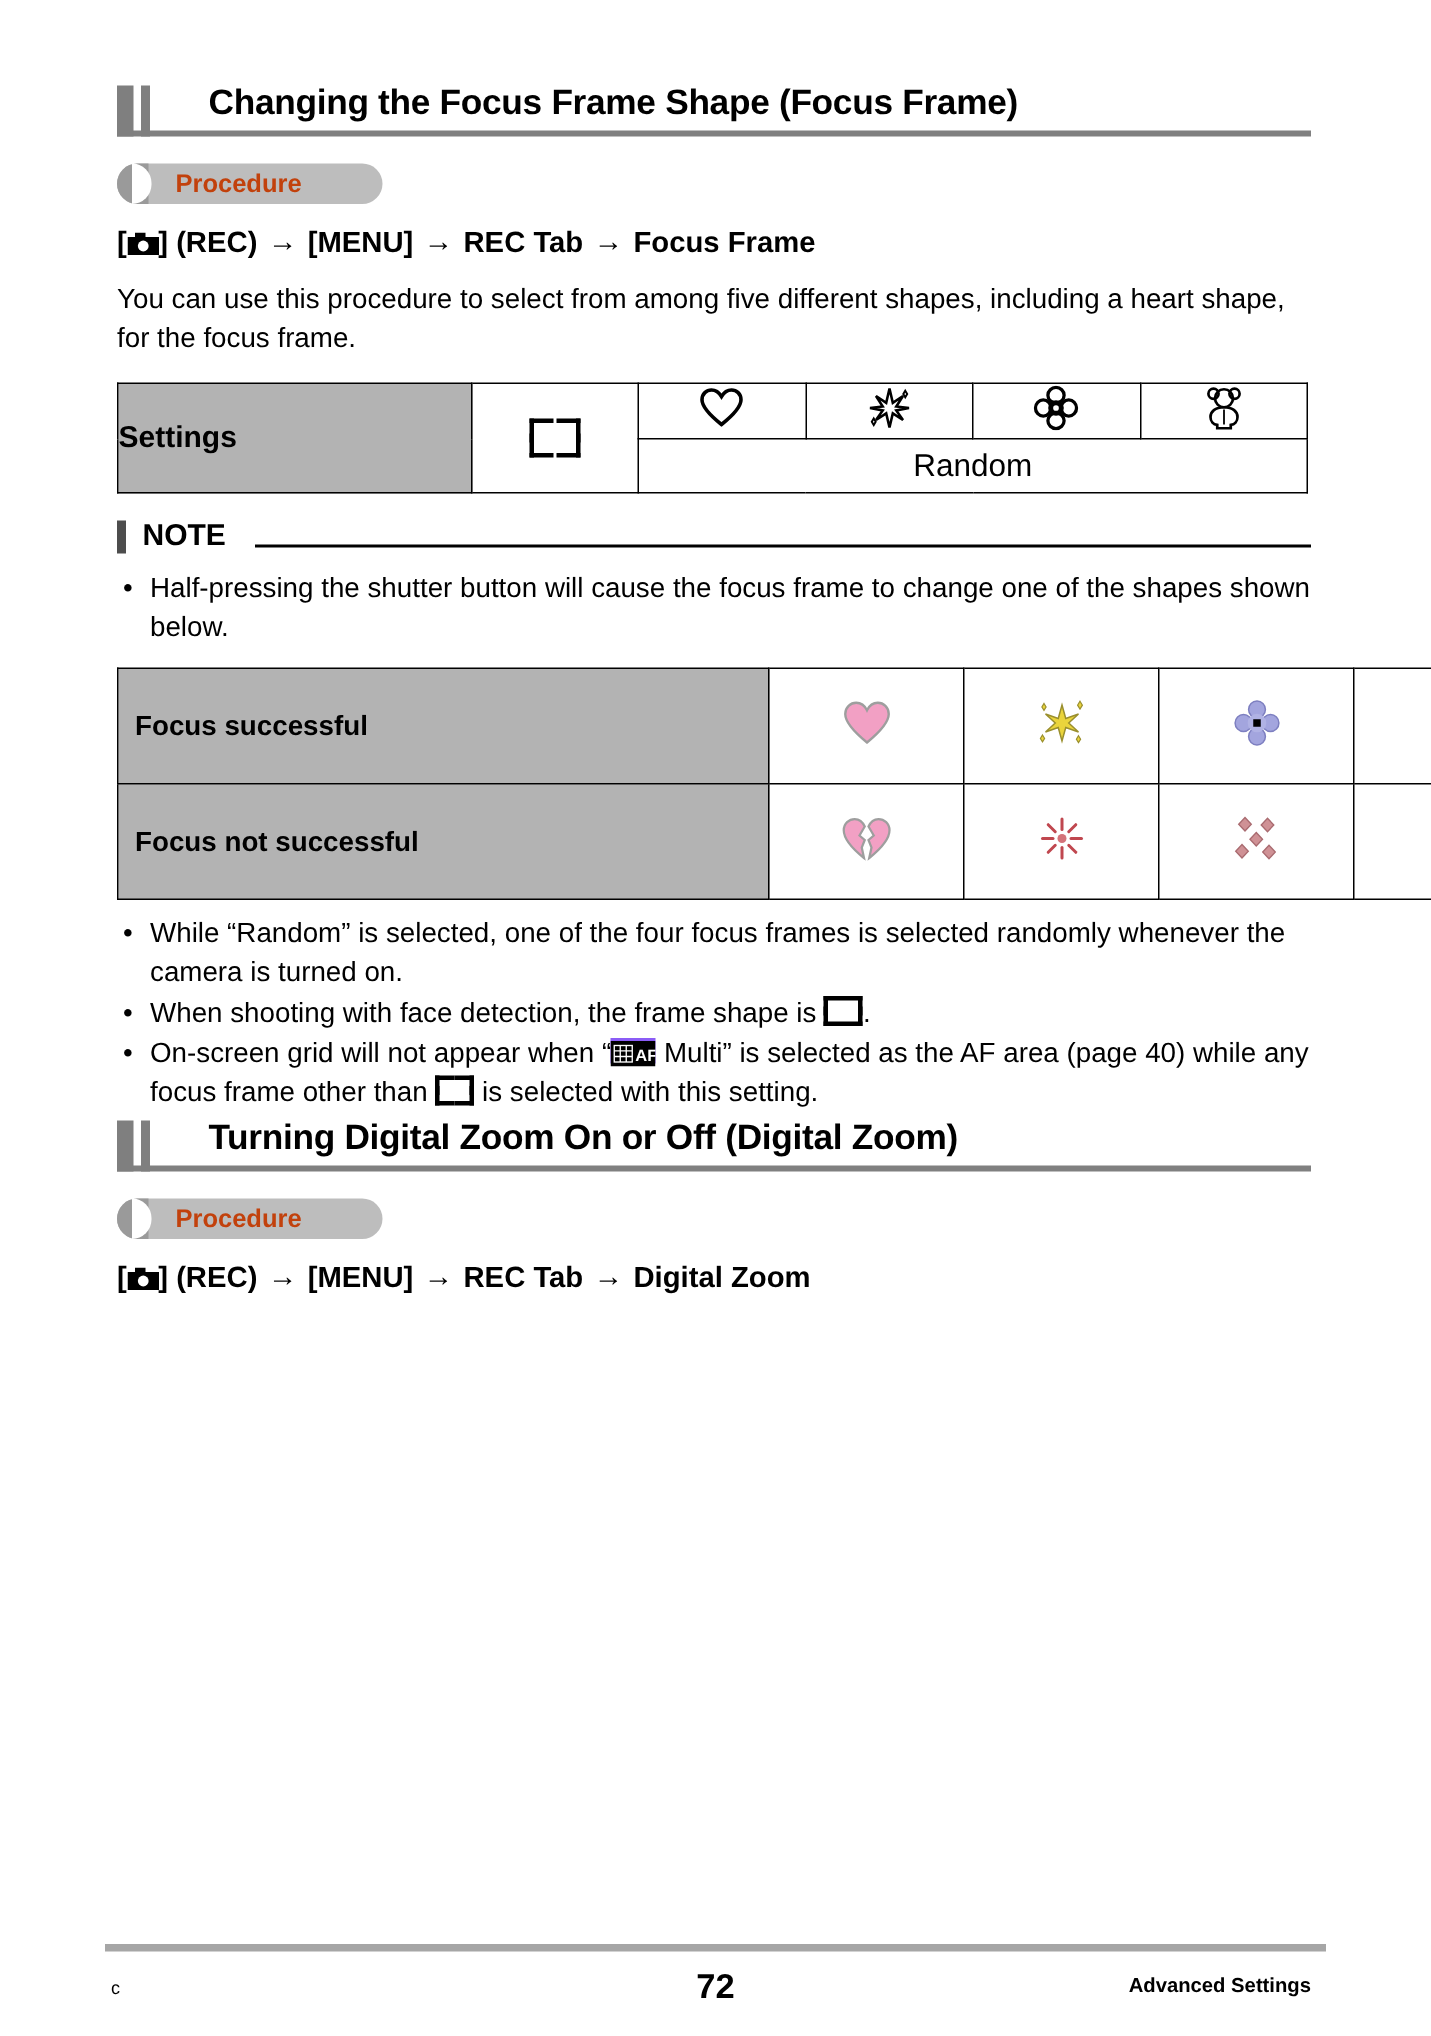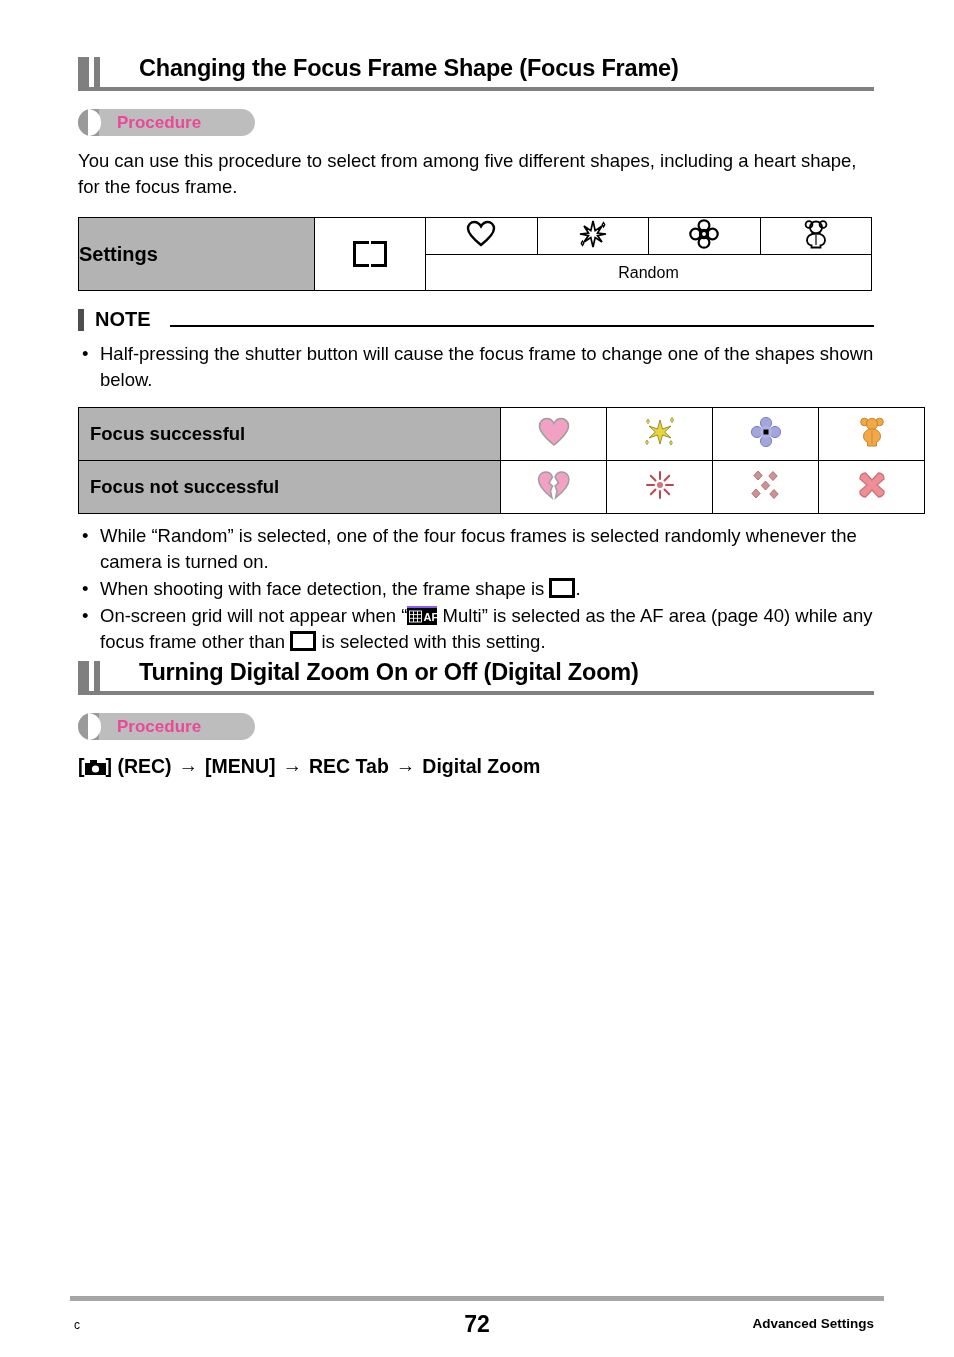--- a/index.html
+++ b/index.html
@@ -96,21 +96,21 @@
     width: 13px; height: 27px;
     background: #ffffff;
     border-top-right-radius: 13.5px;
     border-bottom-right-radius: 13.5px;
   }
   .procedure .plabel {
     position: absolute;
     left: 39px; top: 3px;
     font-size: 17px;
     font-weight: bold;
-    color: #ec4899;
+    color: #c2410c;
     line-height: 22px;
   }
 
   
   .path-line {
     margin-top: 14px;
     font-size: 19.5px;
     font-weight: bold;
     line-height: 24px;
     white-space: nowrap;
@@ -155,21 +155,21 @@
     background: #b3b3b3;
     text-align: left;
     font-size: 20px;
     font-weight: bold;
     width: 235px;
   }
   .settings-table .frame-cell {
     width: 110px;
   }
   .settings-table .random-cell {
-    font-size: 16px;
+    font-size: 21px;
     height: 35px;
   }
 
   
   .note {
     margin-top: 17px;
     position: relative;
     height: 24px;
   }
   .note .nbar {
@@ -216,21 +216,21 @@
 
   
   .focus-table {
     margin-top: 14px;
     border-collapse: collapse;
     width: 794px;
     table-layout: fixed;
   }
   .focus-table td {
     border: 1.5px solid #000;
-    padding: 4px;
+    padding: 16px;
     height: 44px;
     text-align: center;
     vertical-align: middle;
   }
   .focus-table .lbl {
     background: #b3b3b3;
     text-align: left;
     padding-left: 11px;
     font-size: 18.5px;
     font-weight: bold;
@@ -328,20 +328,29 @@
     <div class="rule"></div>
   </div>
 
   <div class="procedure">
     <div class="pill"></div>
     <div class="tab"></div>
     <div class="notch"></div>
     <div class="plabel">Procedure</div>
   </div>
 
+  <div class="path-line">
+    <span>[</span><span class="cam-icon">
+      <svg width="21" height="15" viewBox="0 0 21 15" xmlns="http://www.w3.org/2000/svg">
+        <rect x="0" y="3" width="21" height="12" fill="#000"></rect>
+        <rect x="5" y="0" width="7" height="4" fill="#000"></rect>
+        <circle cx="10.5" cy="9" r="3.6" fill="#fff"></circle>
+      </svg></span><span>]</span>
+    <span>(REC)</span><span class="arrow">→</span><span>[MENU]</span><span class="arrow">→</span><span>REC Tab</span><span class="arrow">→</span><span>Focus Frame</span>
+  </div>
 
   <div class="body-text">You can use this procedure to select from among five different shapes, including a heart shape, for the focus frame.</div>
 
   <table class="settings-table">
     <tbody>
           <tr>
       <td class="lbl" rowspan="2">Settings</td>
       <td class="frame-cell" rowspan="2">
         <span class="frame-glyph big">
           <span class="c1"></span><span class="c2"></span><span class="c3"></span><span class="c4"></span>

